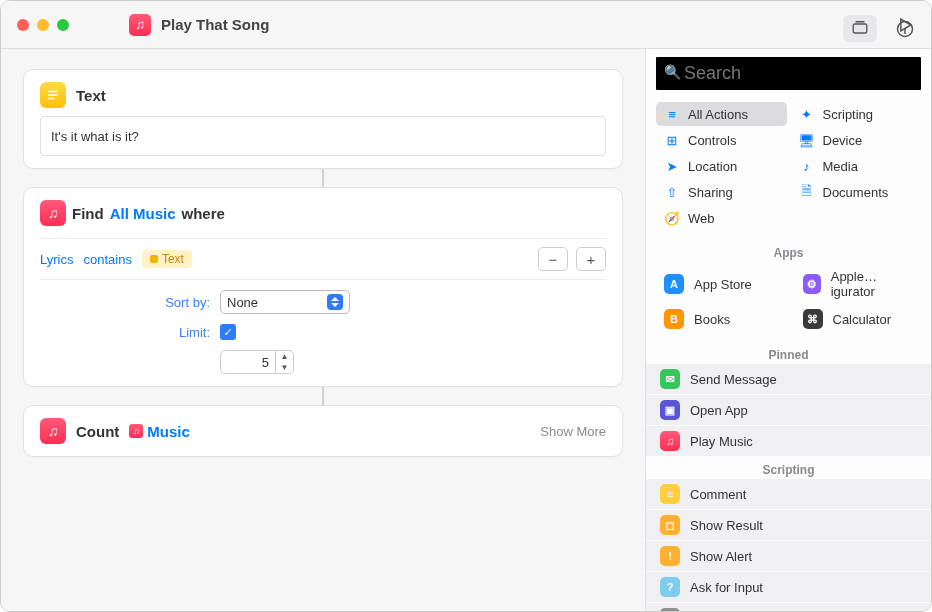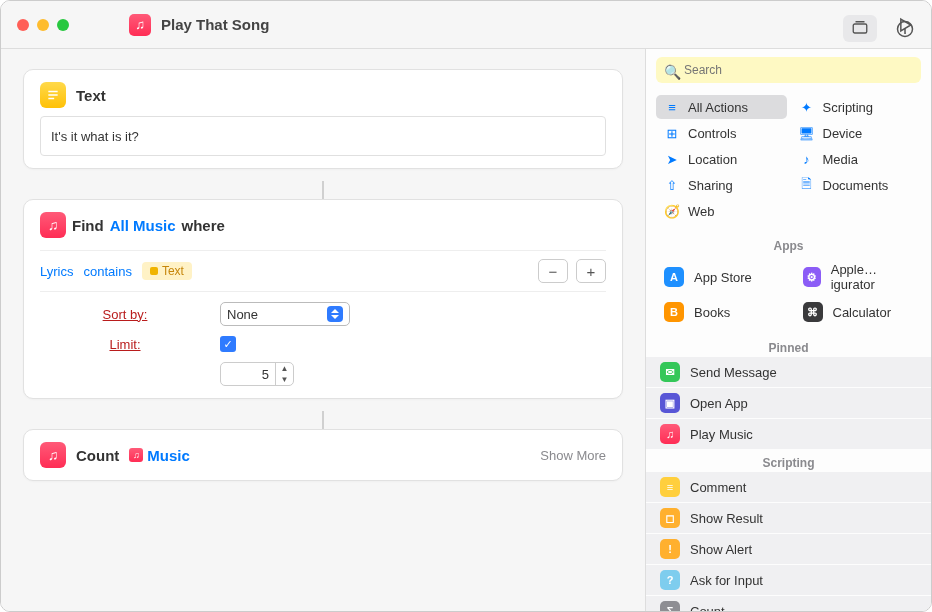--- a/index.html
+++ b/index.html
@@ -15,59 +15,59 @@
 .title-spacer { flex: 1; }
 .title-actions { display: flex; gap: 22px; align-items: center; color: #555; }
 .svg-btn { width: 20px; height: 20px; cursor: pointer; }
 .right-toolbar { position: absolute; right: 16px; top: 14px; display: flex; gap: 18px; align-items: center; color: #555;}
 .lib-btn { background: #e8e8ea; padding: 4px 8px; border-radius: 6px; }
 
 .main { display: flex; height: calc(100% - 48px); }
 .canvas { flex: 1; background: #f6f6f6; padding: 20px 14px; overflow-y: auto; display: flex; flex-direction: column; align-items: center; }
 .sidebar { width: 286px; border-left: 1px solid #ddd; background: #fdfdfd; overflow-y: auto; }
 
-.action-card { width: 600px; background: #fff; border: 1px solid #e1e1e1; border-radius: 10px; padding: 12px 16px; margin-bottom: 12px; box-shadow: 0 1px 2px rgba(0,0,0,0.03);}
+.action-card { width: 600px; background: #fff; border: 1px solid #e1e1e1; border-radius: 10px; padding: 12px 16px; margin-bottom: 0; box-shadow: 0 1px 2px rgba(0,0,0,0.03);}
 .connector { width: 2px; height: 18px; background: #d0d0d0; }
 
 .card-header { display: flex; align-items: center; gap: 10px; font-size: 15px; font-weight: 600; color: #333; }
 .card-icon { width: 26px; height: 26px; border-radius: 6px; display: flex; align-items: center; justify-content: center; color: #fff; font-size: 14px; font-weight: 700; }
 .icon-yellow { background: linear-gradient(#ffd94a,#ffc107); }
 .icon-red { background: linear-gradient(#ff5a78,#ff2d55); }
 .text-input { width: 100%; margin-top: 8px; border: 1px solid #e0e0e0; border-radius: 4px; padding: 8px 10px; font-size: 13px; color: #333; outline: none; min-height: 40px; }
 
 .inline-token { color: #007aff; font-weight: 600; }
 .find-row { display: flex; align-items: center; gap: 6px; flex-wrap: wrap; }
 .filter-row { display: flex; align-items: center; gap: 10px; margin-top: 12px; padding: 8px 0; border-top: 1px solid #eee; border-bottom: 1px solid #eee; }
 .pill { color: #007aff; font-weight: 500; }
 .var-pill { background: #fff2c6; color: #c6860a; padding: 2px 8px; border-radius: 4px; font-weight: 500; display: inline-flex; align-items: center; gap: 4px; font-size: 12px; }
 .var-pill::before { content: ''; width: 8px; height: 8px; background: #f0b400; border-radius: 2px; display: inline-block; }
 .pm-buttons { margin-left: auto; display: flex; gap: 8px; }
 .pm { width: 30px; height: 24px; border: 1px solid #ccc; border-radius: 5px; background: #fff; display: flex; align-items: center; justify-content: center; color: #555; cursor: pointer; font-size: 15px; }
 
 .form-row { display: flex; align-items: center; gap: 10px; margin-top: 10px; }
-.form-label { width: 170px; text-align: center; color: #b91c1c; text-decoration: underline; }
+.form-label { width: 170px; text-align: right; color: #3b82f6; }
 .select { border: 1px solid #bbb; border-radius: 5px; padding: 3px 6px; width: 130px; background: #fff; display: flex; justify-content: space-between; align-items: center; font-size: 13px; cursor: pointer;}
 .select-chevrons { width: 16px; height: 16px; background: #2f7bff; border-radius: 4px; position: relative; }
 .select-chevrons::before { content:''; position:absolute; left:4px; top:3px; border-left:4px solid transparent; border-right:4px solid transparent; border-bottom:4px solid #fff; }
 .select-chevrons::after  { content:''; position:absolute; left:4px; bottom:3px; border-left:4px solid transparent; border-right:4px solid transparent; border-top:4px solid #fff; }
 .checkbox { width: 16px; height: 16px; background: #2f7bff; border-radius: 3px; display: flex; align-items: center; justify-content: center; color: #fff; font-size: 11px; cursor: pointer; }
 .stepper { border: 1px solid #ccc; border-radius: 5px; width: 74px; height: 24px; display: flex; align-items: center; }
 .stepper-val { flex: 1; text-align: right; padding-right: 6px; }
 .stepper-arrows { width: 18px; height: 100%; border-left: 1px solid #ccc; display: flex; flex-direction: column; }
 .stepper-arrows span { flex:1; display:flex; align-items:center; justify-content:center; font-size:8px; color:#555; cursor:pointer;}
 
 .play-card { display:flex; align-items:center; justify-content:space-between; }
 .play-left { display:flex; align-items:center; gap:10px; font-size:15px; font-weight:600;}
 .music-token { color:#007aff; display:inline-flex; align-items:center; gap:4px; font-weight:600; }
 .music-token-icon { width:14px; height:14px; border-radius:3px; background: linear-gradient(#ff5a78,#ff2d55); display:inline-flex; align-items:center; justify-content:center; color:#fff; font-size:9px;}
 .show-more { color:#8a8a8e; font-size:13px; cursor:pointer; font-weight:400; }
 
 
 .search-wrap { padding: 8px 10px; }
-.search { width:100%; border:none; background:#fef9c3; border-radius:6px; padding:6px 10px 6px 28px; font-size:12px; color:#8a8a8e; outline:none; }
+.search { width:100%; border:none; background:#000000; border-radius:1px; padding:6px 10px 6px 28px; font-size:18px; color:#8a8a8e; outline:none; }
 .search-icon-pos { position: relative; }
 .search-icon-pos .mag { position:absolute; left:18px; top:15px; color:#8a8a8e; font-size:14px; }
 
 .cat-grid { display:grid; grid-template-columns: 1fr 1fr; gap:2px 4px; padding: 4px 10px 10px 10px; }
 .cat { display:flex; align-items:center; gap:8px; padding:4px 8px; border-radius:5px; cursor:pointer; font-size:13px; color:#333;}
 .cat.selected { background:#dcdcde; }
 .cat .ci { width:16px; height:16px; display:flex; align-items:center; justify-content:center; color:#007aff; font-size:13px;}
 
 .section-title { padding: 6px 14px 2px; font-size:12px; font-weight:600; color:#8a8a8e;text-align:center; }
 .app-row, .list-row { display:flex; align-items:center; gap:10px; padding:5px 14px; cursor:pointer; font-size:13px; }

